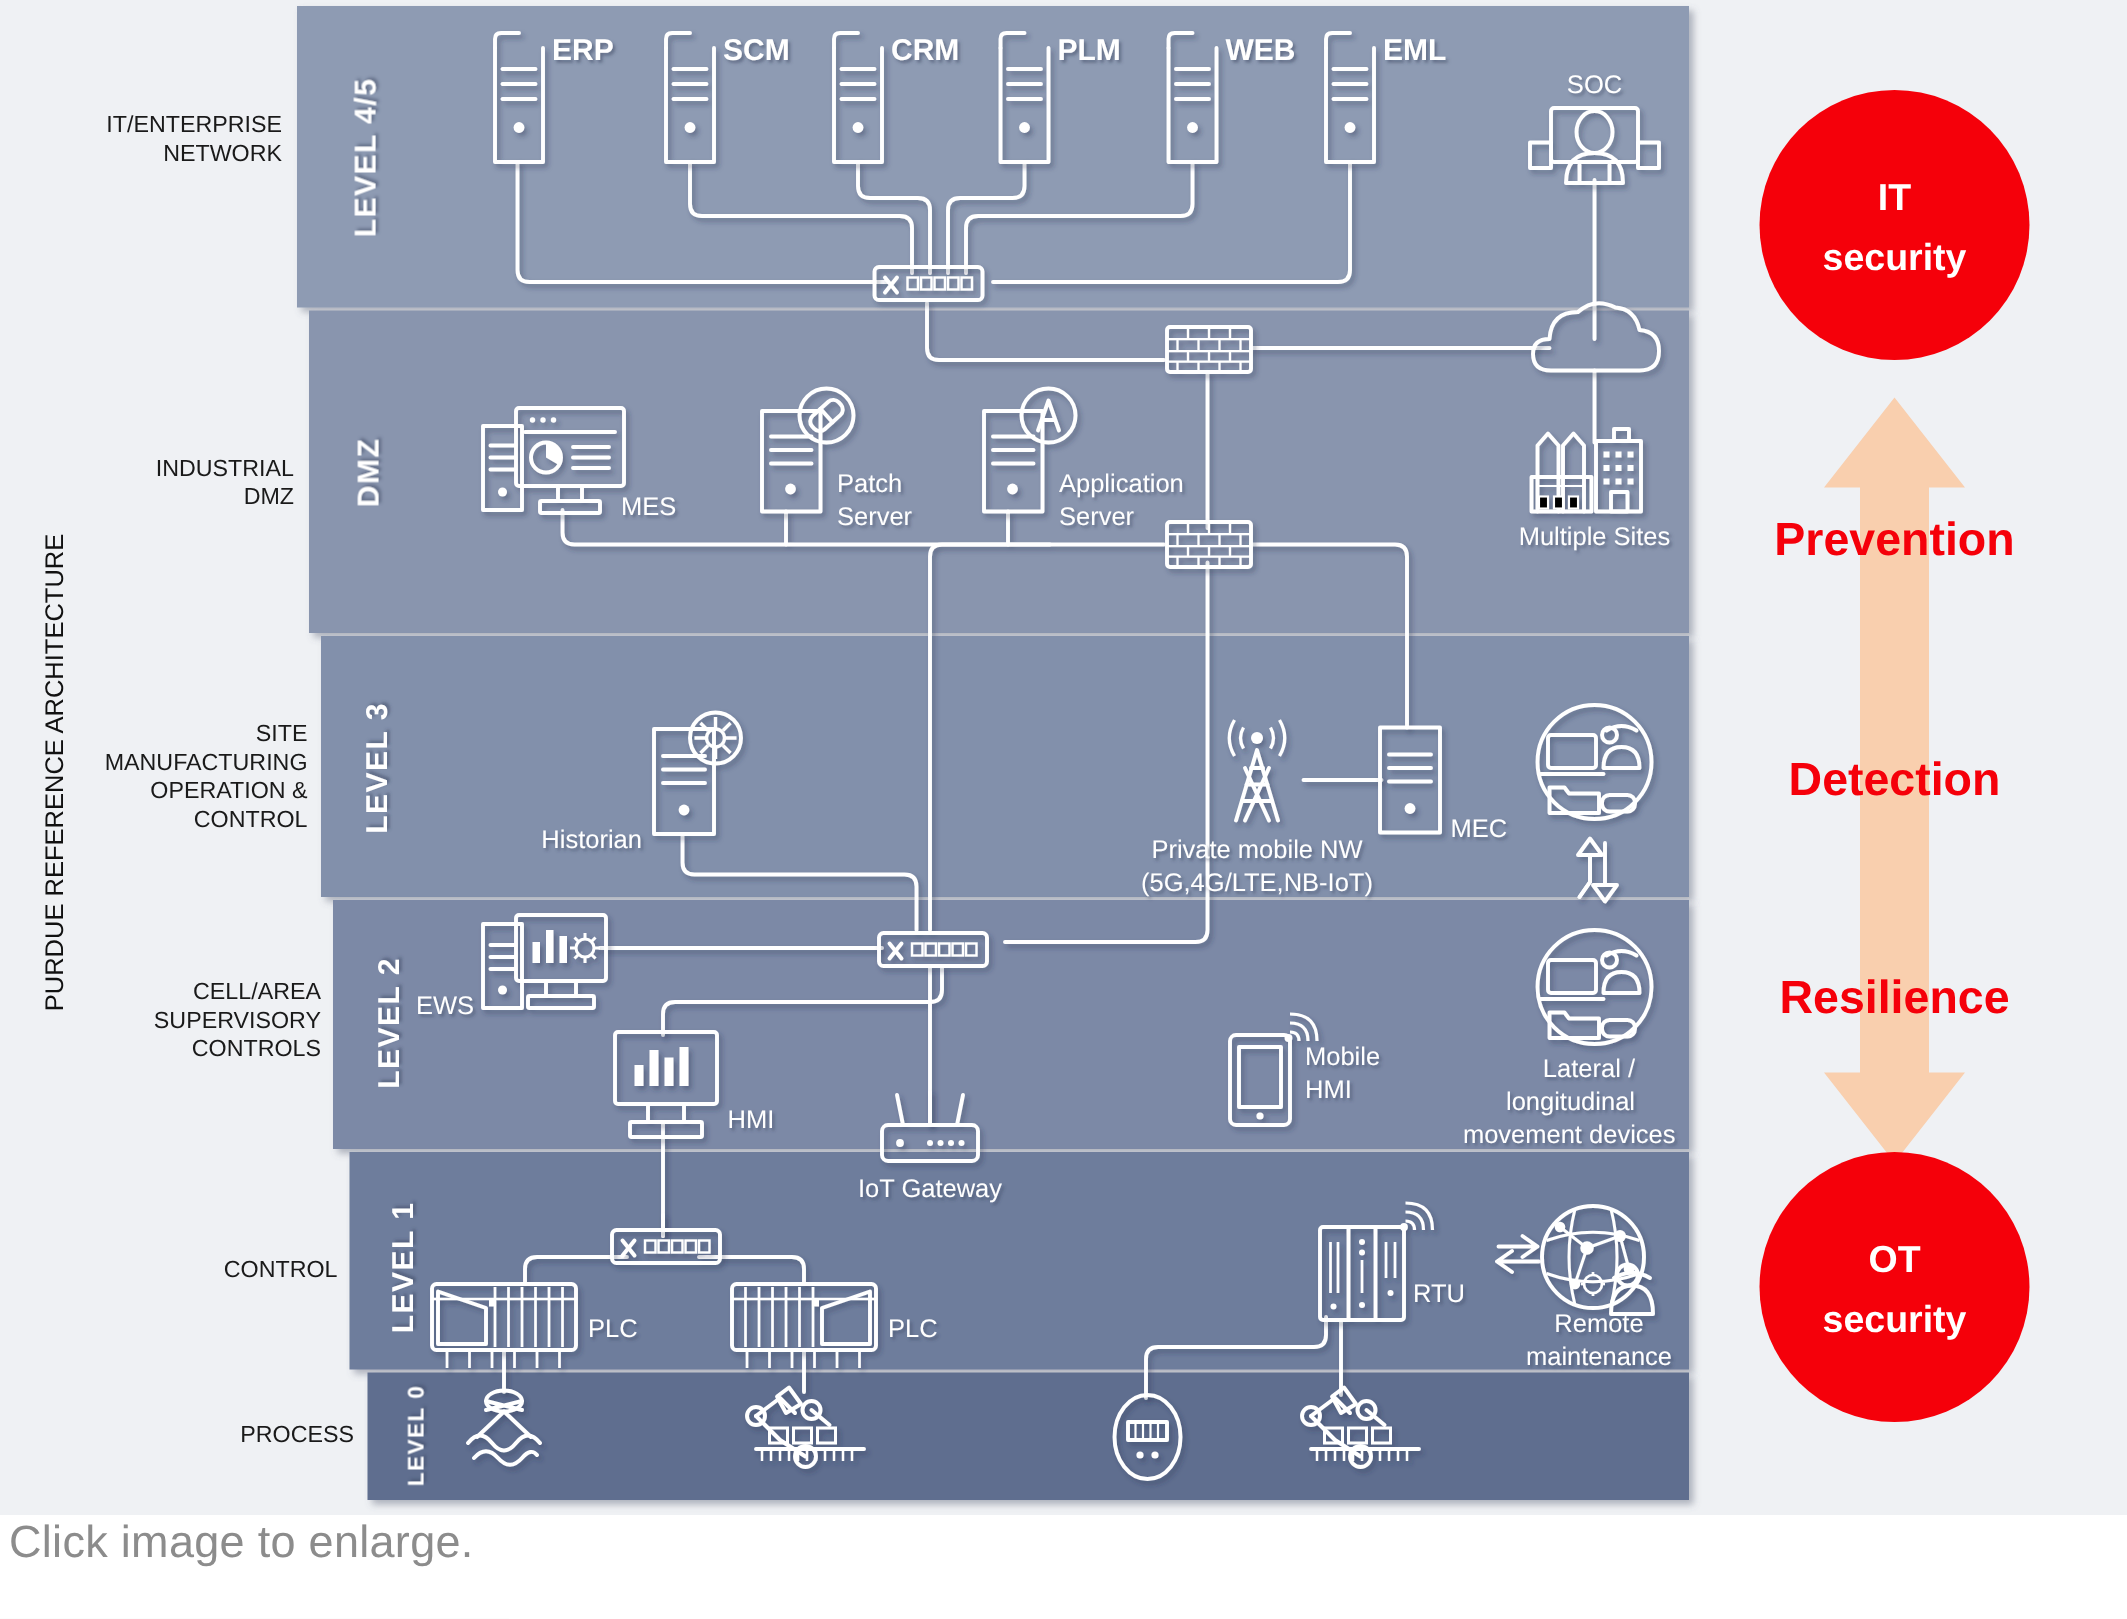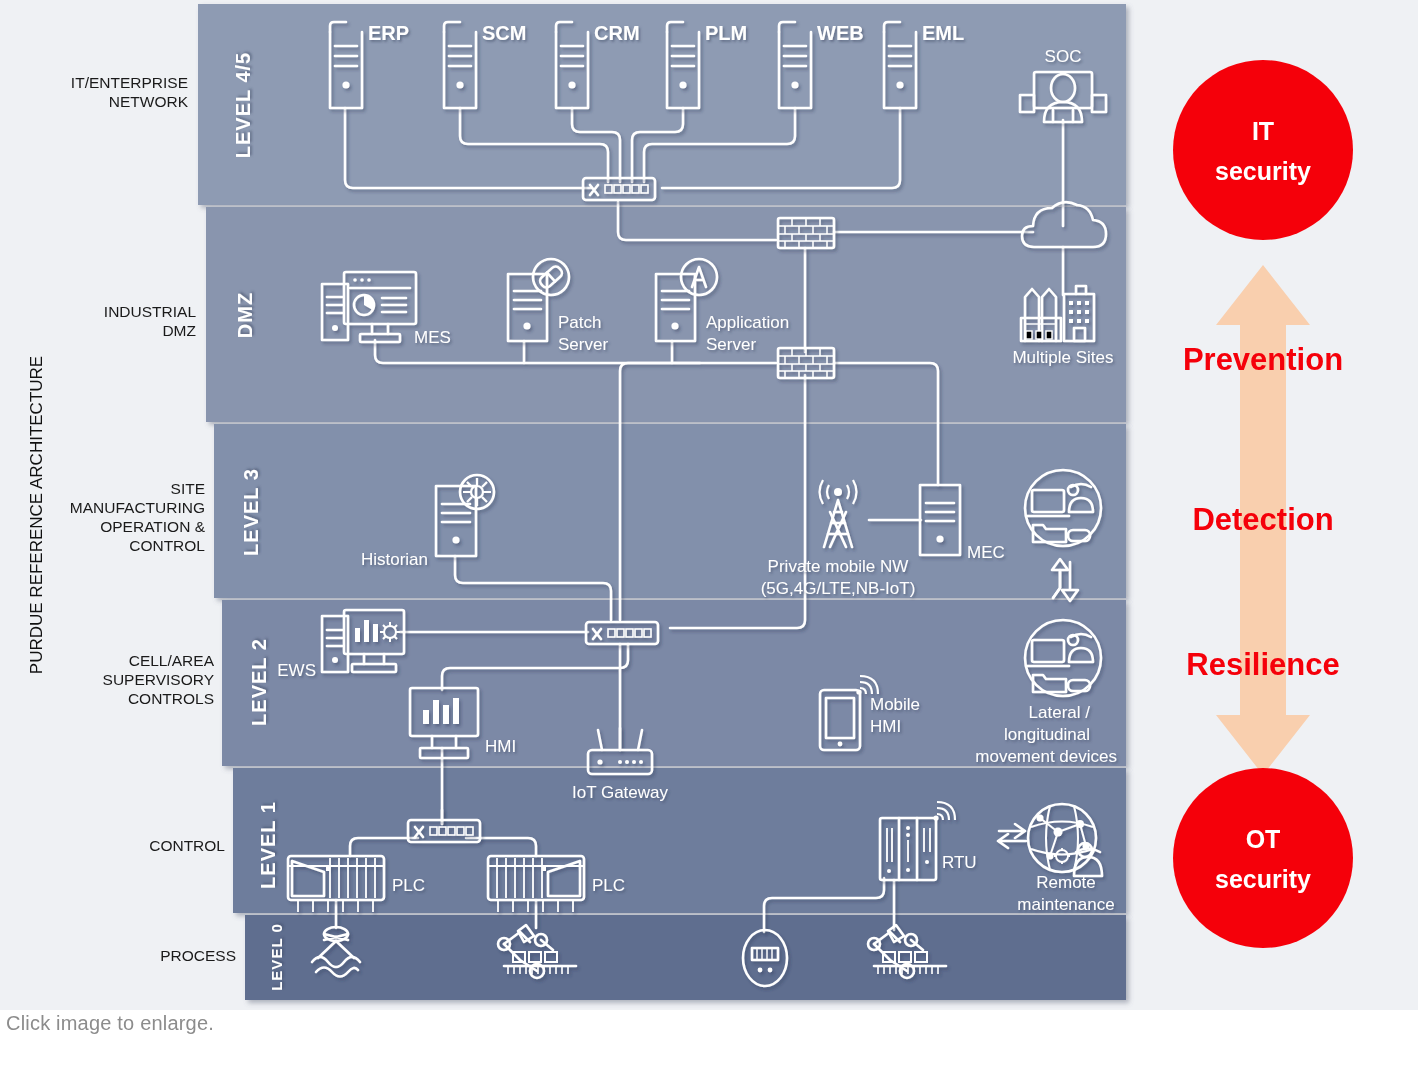--- a/index.html
+++ b/index.html
@@ -1,19 +1,19 @@
 <!DOCTYPE html>
 <html><head>
 <meta charset="utf-8">
 <style>
   html,body{margin:0;padding:0;background:#ffffff;}
   body{font-family:"Liberation Sans",sans-serif;width:1418px;height:1079px;overflow:hidden;}
   #root{position:relative;width:1418px;height:1079px;background:#ffffff;}
   .figure{position:absolute;left:0;top:0;width:1418px;height:1010px;background:#eff1f4;}
-  .caption{position:absolute;left:6px;top:1012px;font-size:20px;color:#8c8c8c;font-family:"Liberation Sans",sans-serif;letter-spacing:.2px;}
+  .caption{position:absolute;left:6px;top:1012px;font-size:30px;color:#8c8c8c;font-family:"Liberation Sans",sans-serif;letter-spacing:.2px;}
   svg{display:block;}
   text{font-family:"Liberation Sans",sans-serif;}
   .lbl-left{font-size:15.5px;fill:#1a1a1a;}
   .lbl-band{font-size:20px;fill:#ffffff;font-weight:bold;letter-spacing:1px;}
   .lbl-band-sm{font-size:15px;fill:#ffffff;font-weight:bold;letter-spacing:1px;}
   .lbl-white{font-size:17px;fill:#ffffff;}
   .lbl-white-b{font-size:20px;fill:#ffffff;font-weight:bold;}
   .lbl-vert-title{font-size:17px;fill:#111111;}
   .red-txt{fill:#f5000a;font-weight:bold;font-size:31px;}
   .circ-txt{fill:#ffffff;font-weight:bold;font-size:25px;}

